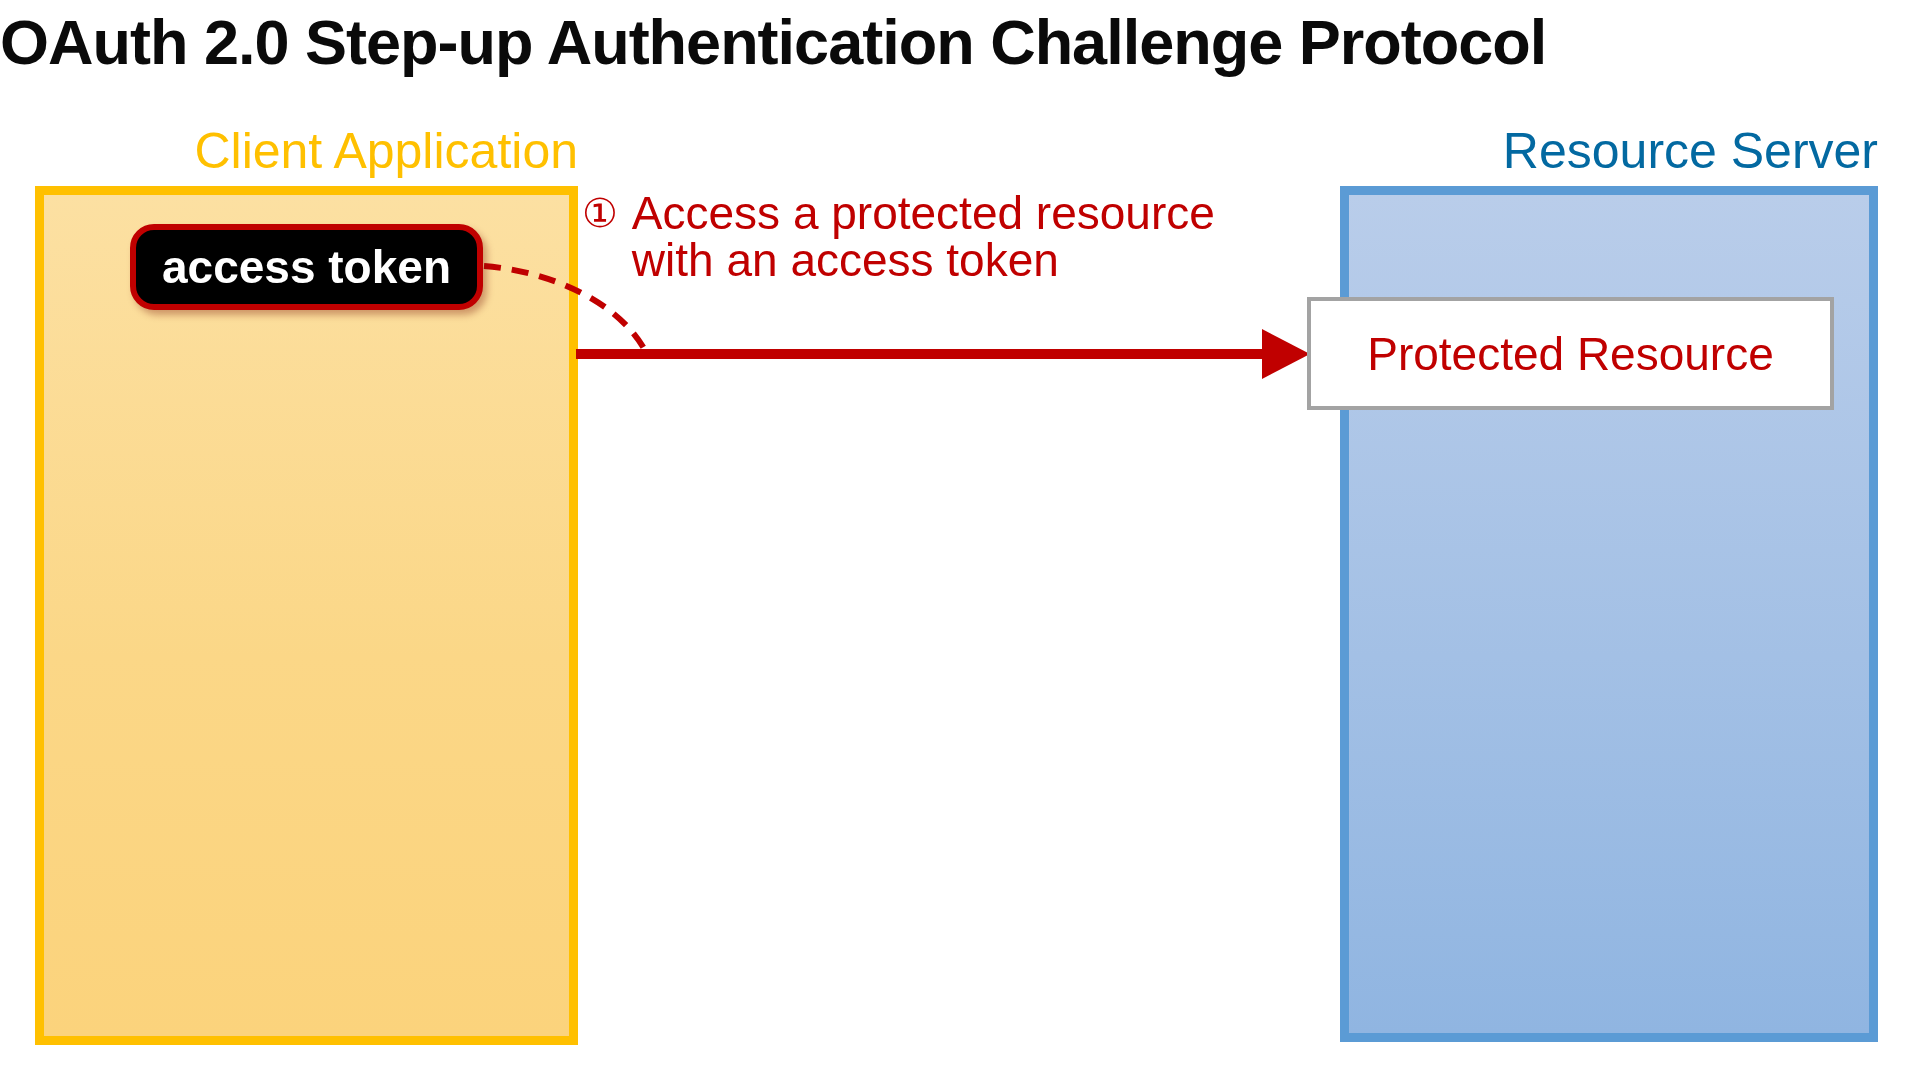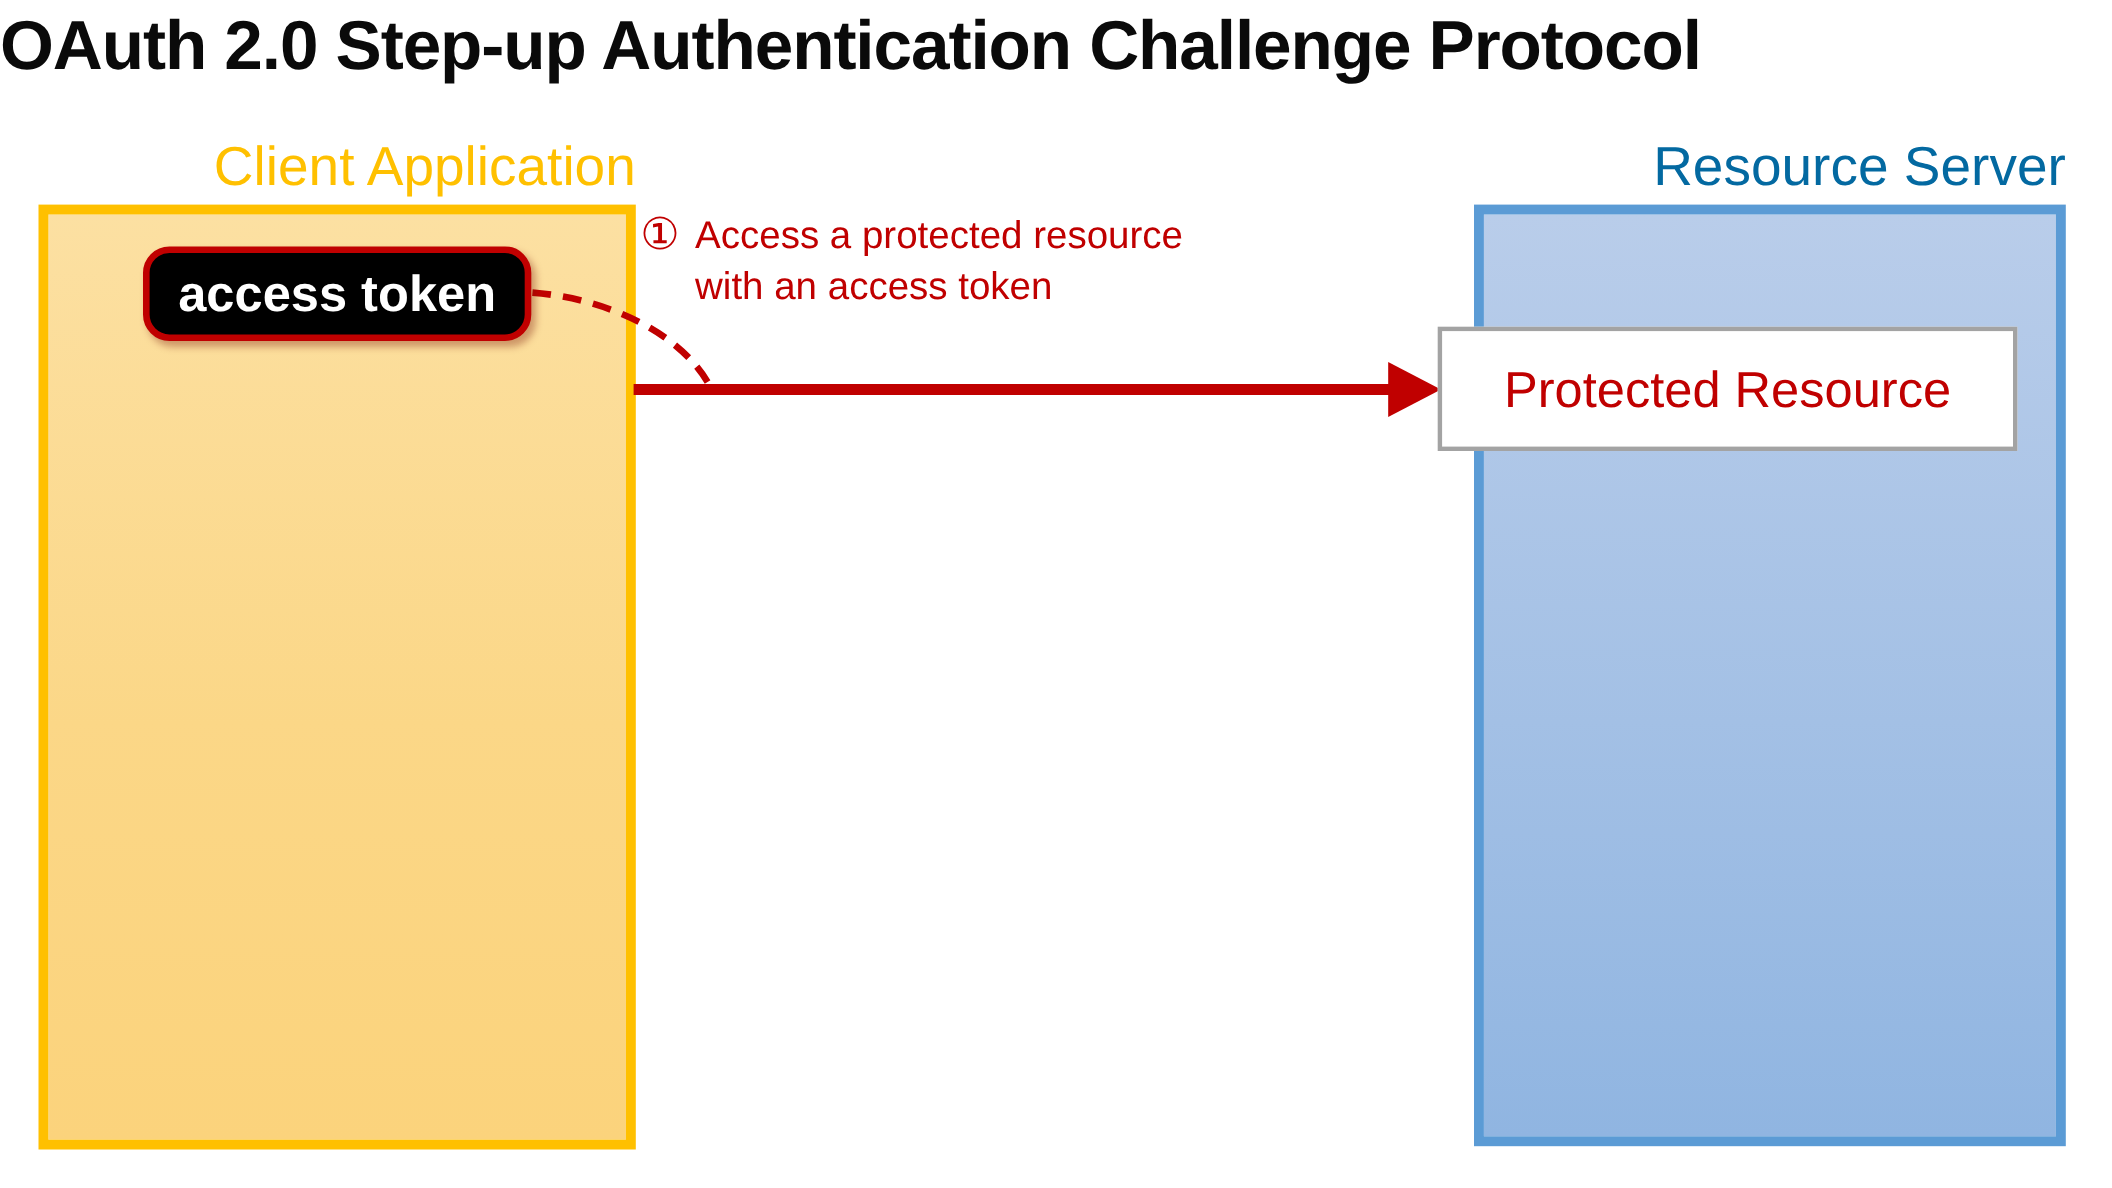--- a/index.html
+++ b/index.html
@@ -125,21 +125,21 @@
     gap: 14px;
     color: #C00000;
   }
   .step1-num {
     font-family: "DejaVu Sans", sans-serif;
     font-size: 40px;
     line-height: 46px;
     font-weight: 400;
   }
   .step1-lines {
-    font-size: 35px;
+    font-size: 46px;
     line-height: 47px;
     font-weight: 400;
     white-space: nowrap;
   }
 </style>
 </head>
 <body>
 
 <div class="canvas">
 

